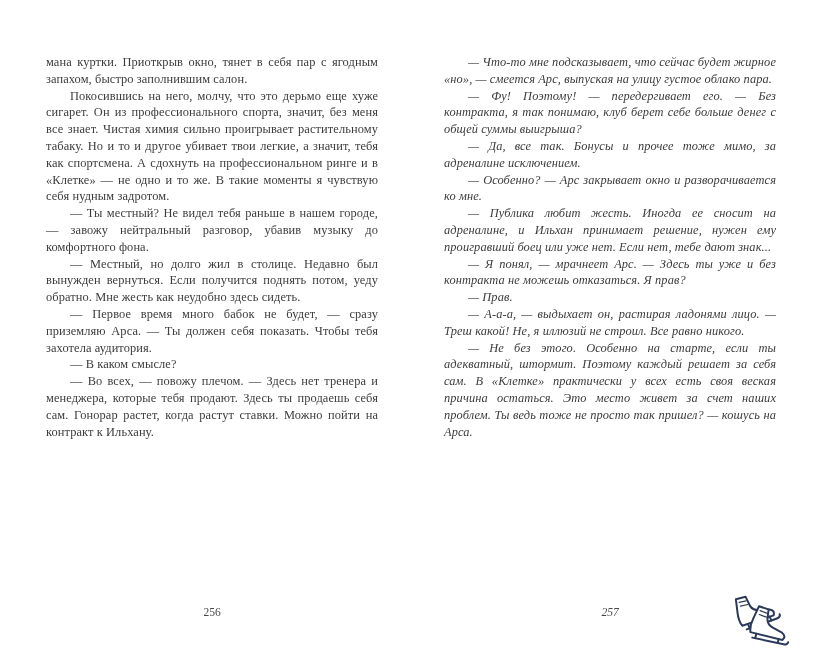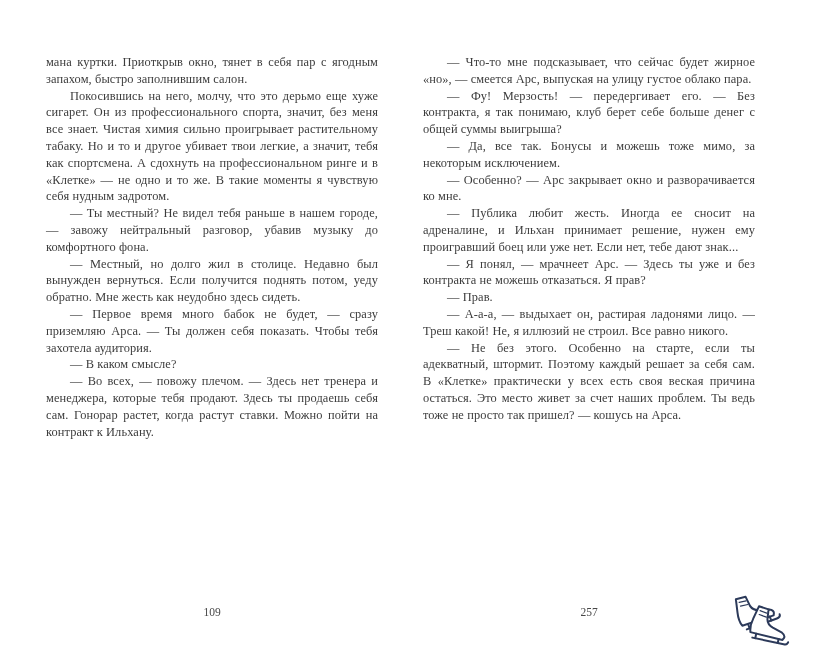--- a/index.html
+++ b/index.html
@@ -21,21 +21,21 @@
     top: 54px;
     width: 332px;
     font-size: 12.4px;
     line-height: 16.8px;
     text-align: justify;
     letter-spacing: 0.1px;
   }
   .page-text p { margin: 0; text-indent: 24px; }
   .page-text p.no-indent { text-indent: 0; }
   .col-left  { left: 46px; }
-  .col-right { left: 423px; }
+  .col-right { left: 444px; font-style: italic; }
   .page-number {
     position: absolute;
     top: 606px;
     width: 332px;
     text-align: center;
     font-size: 11.5px;
     color: #474747;
   }
   .skates {
     position: absolute;
@@ -55,31 +55,31 @@
     <p>Покосившись на него, молчу, что это дерьмо еще хуже сигарет. Он из профессионального спорта, значит, без меня все знает. Чистая химия сильно проигрывает растительному табаку. Но и то и другое убивает твои легкие, а значит, тебя как спортсмена. А сдохнуть на профессиональном ринге и в «Клетке» — не одно и то же. В такие моменты я чувствую себя нудным задротом.</p>
     <p>— Ты местный? Не видел тебя раньше в нашем городе, — завожу нейтральный разговор, убавив музыку до комфортного фона.</p>
     <p>— Местный, но долго жил в столице. Недавно был вынужден вернуться. Если получится поднять потом, уеду обратно. Мне жесть как неудобно здесь сидеть.</p>
     <p>— Первое время много бабок не будет, — сразу приземляю Арса. — Ты должен себя показать. Чтобы тебя захотела аудитория.</p>
     <p>— В каком смысле?</p>
     <p>— Во всех, — повожу плечом. — Здесь нет тренера и менеджера, которые тебя продают. Здесь ты продаешь себя сам. Гонорар растет, когда растут ставки. Можно пойти на контракт к Ильхану.</p>
   </div>
 
   <div class="page-text col-right">
     <p>— Что-то мне подсказывает, что сейчас будет жирное «но», — смеется Арс, выпуская на улицу густое облако пара.</p>
-    <p>— Фу! Мерзость! — передергивает его. — Без контракта, я так понимаю, клуб берет себе больше денег с общей суммы выигрыша?</p>
-    <p>— Да, все так. Бонусы и можешь тоже мимо, за некоторым исключением.</p>
+    <p>— Фу! Поэтому! — передергивает его. — Без контракта, я так понимаю, клуб берет себе больше денег с общей суммы выигрыша?</p>
+    <p>— Да, все так. Бонусы и прочее тоже мимо, за адреналине исключением.</p>
     <p>— Особенно? — Арс закрывает окно и разворачивается ко мне.</p>
     <p>— Публика любит жесть. Иногда ее сносит на адреналине, и Ильхан принимает решение, нужен ему проигравший боец или уже нет. Если нет, тебе дают знак...</p>
     <p>— Я понял, — мрачнеет Арс. — Здесь ты уже и без контракта не можешь отказаться. Я прав?</p>
     <p>— Прав.</p>
     <p>— А-а-а, — выдыхает он, растирая ладонями лицо. — Треш какой! Не, я иллюзий не строил. Все равно никого.</p>
     <p>— Не без этого. Особенно на старте, если ты адекватный, штормит. Поэтому каждый решает за себя сам. В «Клетке» практически у всех есть своя веская причина остаться. Это место живет за счет наших проблем. Ты ведь тоже не просто так пришел? — кошусь на Арса.</p>
   </div>
 
-  <div class="page-number col-left">109</div>
+  <div class="page-number col-left">256</div>
   <div class="page-number col-right">257</div>
 
   <div class="skates">
     <svg width="66" height="58" viewBox="0 0 66 58" aria-hidden="true">
       <g fill="#ffffff" stroke="#2c3a5a" stroke-width="2" stroke-linejoin="round" stroke-linecap="round">
 
         <g transform="rotate(-20 26 22) translate(2,0)">
           <path d="M12 2 L22 3 L23 13 Q24 18 30 20 L40 23 Q44 25 43 28 L42 30 L9 29 Q7 23 9 15 Z"></path>
           <path d="M12 34 L44 34 Q48 34 48 31" fill="none"></path>
           <path d="M15 29.5 L15 34 M38 29.8 L38 34" fill="none"></path>

